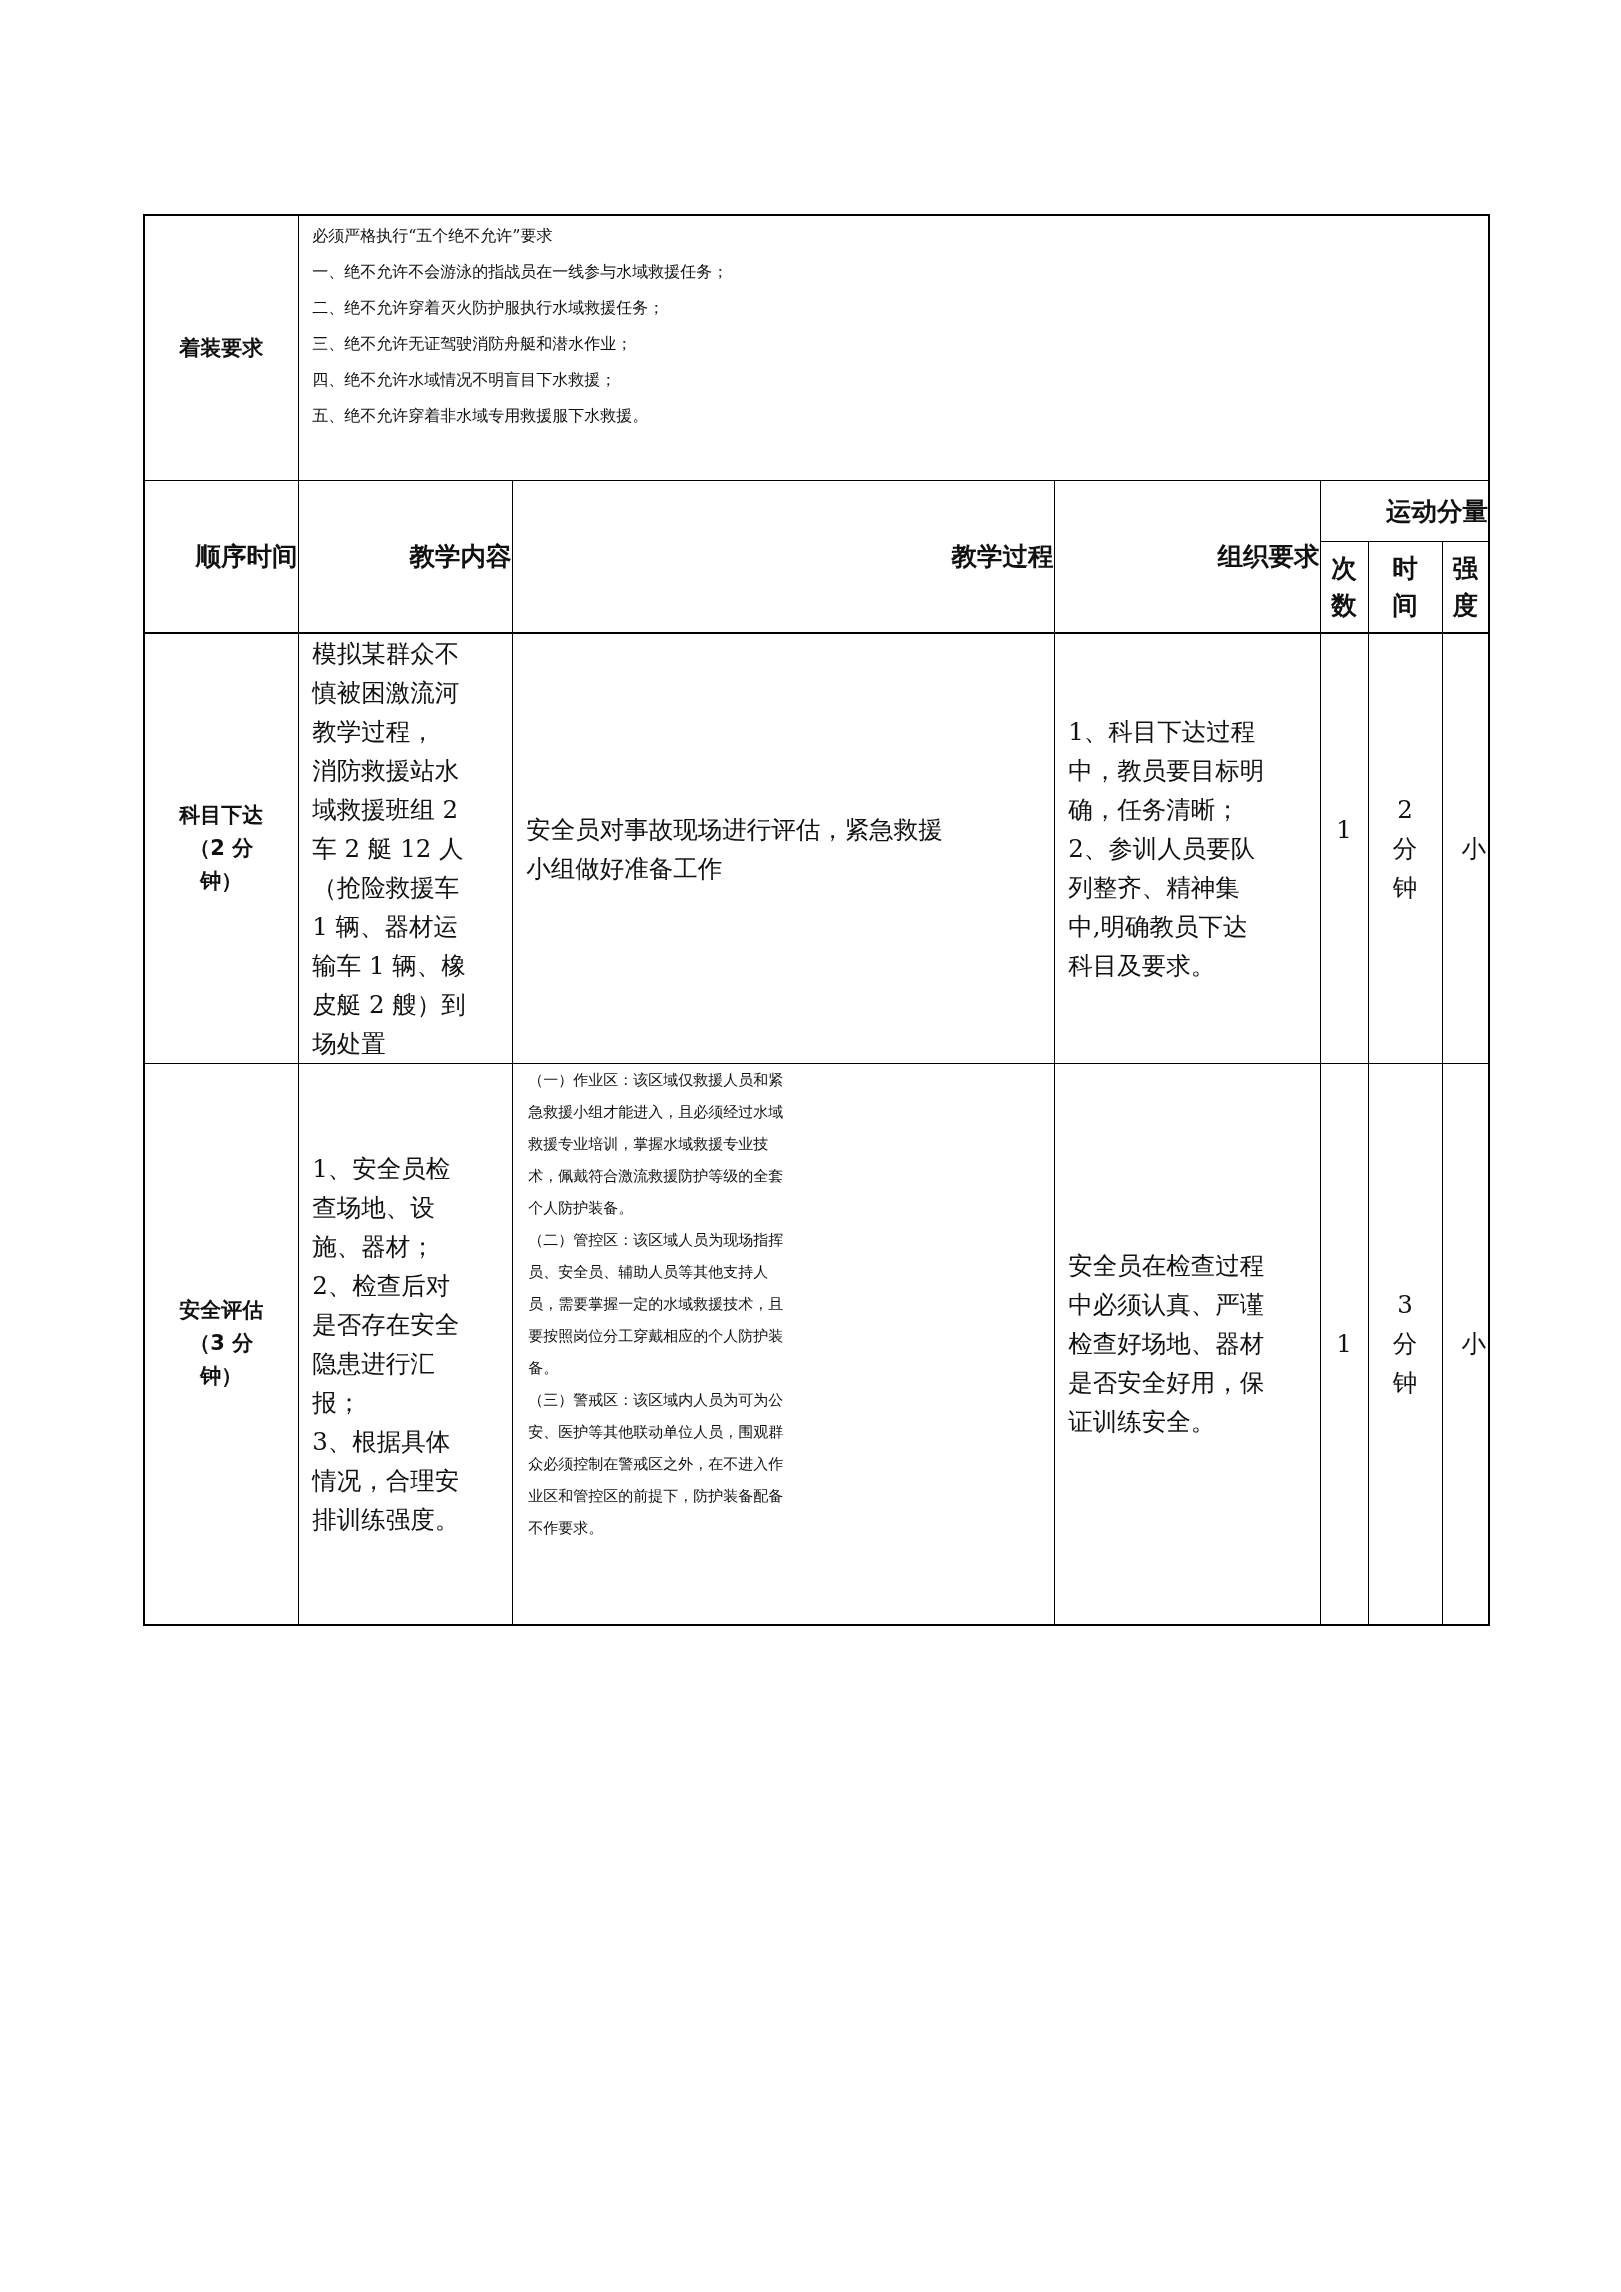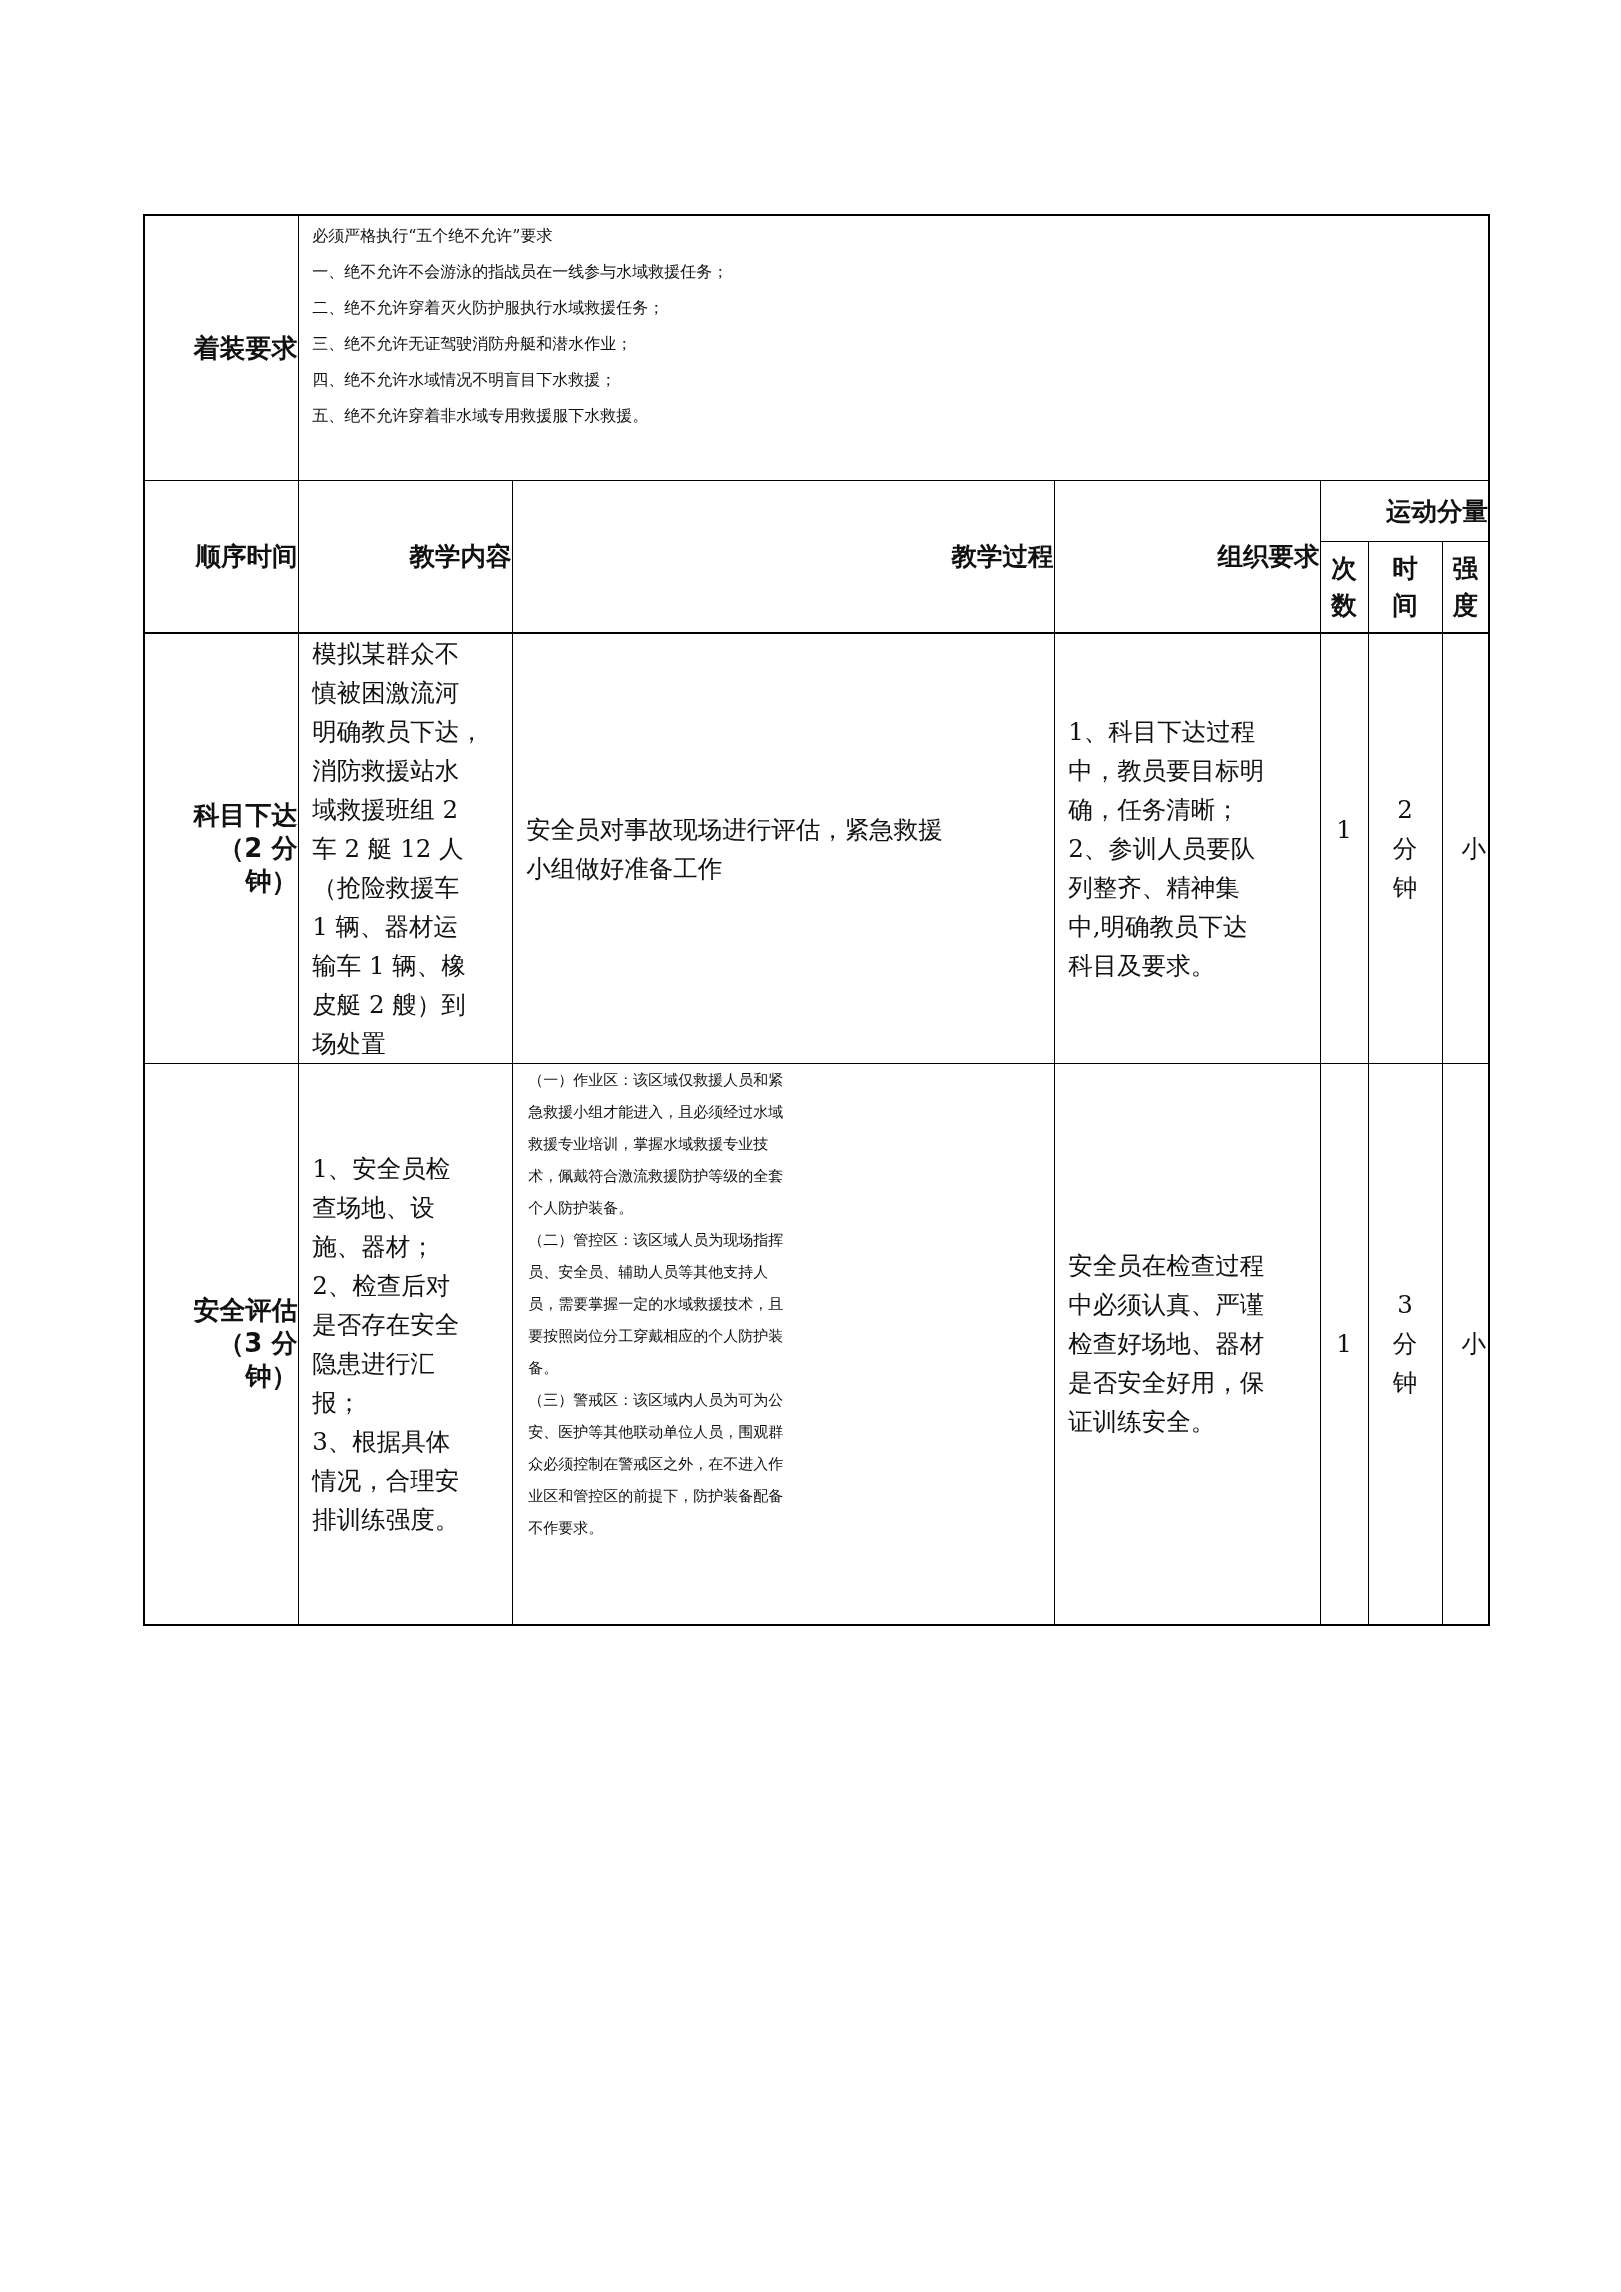--- a/index.html
+++ b/index.html
@@ -1,21 +1,21 @@
 <!DOCTYPE html>
 <html><head>
 <meta charset="utf-8">
 <style>
   html, body { margin: 0; padding: 0; background: #ffffff; }
   body { width: 1621px; height: 2293px; position: relative; font-family: "DejaVu Serif", "Liberation Serif", serif; color: #111; }
   .page { position: absolute; left: 143px; top: 214px; width: 1345px; }
   table.lesson { border-collapse: collapse; width: 1345px; table-layout: fixed; }
   table.lesson td { border: 1.5px solid #000; padding: 0; vertical-align: middle; }
   table.lesson { border: 2.9px solid #000; }
-  .lbl { font-family: "DejaVu Sans", "Liberation Sans", sans-serif; font-weight: bold; font-size: 26px; text-align: right; line-height: 33px; }
+  .lbl { font-family: "DejaVu Sans", "Liberation Sans", sans-serif; font-weight: bold; font-size: 21px; text-align: center; line-height: 33px; }
   .hdr { font-family: "DejaVu Sans", "Liberation Sans", sans-serif; font-weight: bold; font-size: 25.5px; text-align: right; line-height: 39px; }
   .dress { font-size: 16px; line-height: 36px; padding: 2px 0 0 13.7px !important; vertical-align: top !important; height: 262px; }
   .dress div { white-space: nowrap; }
   .body-txt { font-size: 24.5px; line-height: 39px; padding: 0 13.7px !important; text-align: justify; }
   .body-txt div { }
   .center { text-align: center; font-size: 24.5px; line-height: 39px; }
   .row-hdr-main { height: 61px; }
   .row-hdr-sub { height: 76px; }
   .row-subject { height: 425px; }
   .row-safety { height: 561px; }
@@ -71,21 +71,21 @@
 
     <tr class="row-subject">
       <td class="lbl">
         <div>科目下达</div>
         <div>（2 分</div>
         <div>钟）</div>
       </td>
       <td class="body-txt" style="vertical-align:top;line-height:39px;padding-left:13.7px;">
         <div>模拟某群众不</div>
         <div>慎被困激流河</div>
-        <div>明确教员下达，</div>
+        <div>教学过程，</div>
         <div>消防救援站水</div>
         <div>域救援班组 2</div>
         <div>车 2 艇 12 人</div>
         <div>（抢险救援车</div>
         <div>1 辆、器材运</div>
         <div>输车 1 辆、橡</div>
         <div>皮艇 2 艘）到</div>
         <div>场处置</div>
       </td>
       <td class="body-txt">

